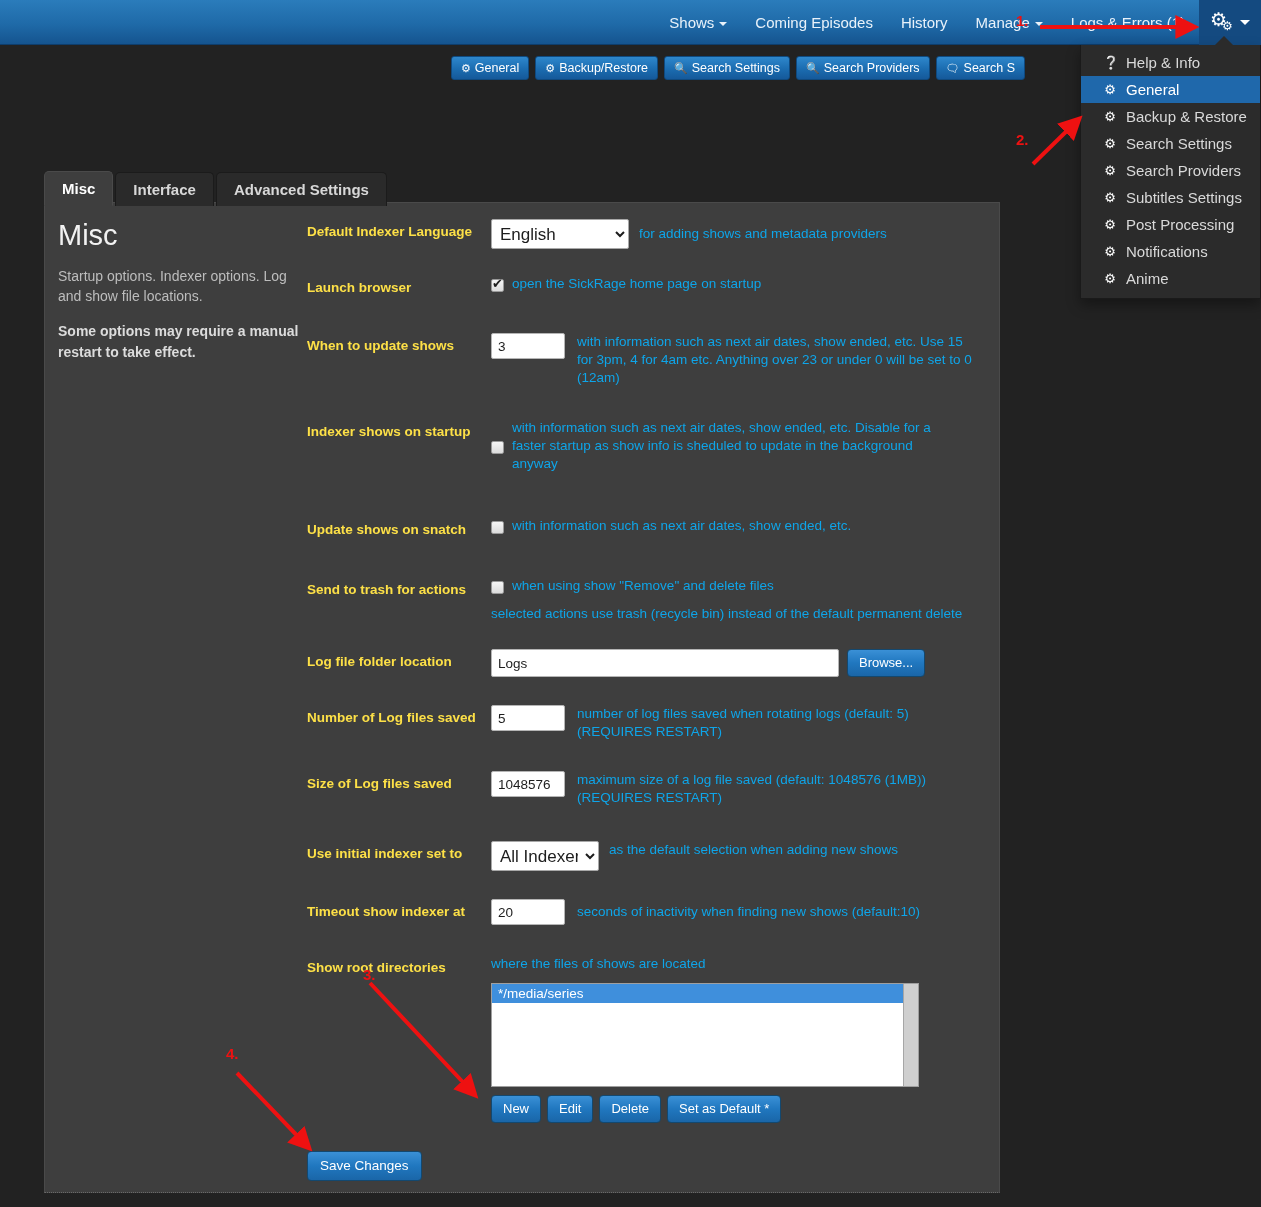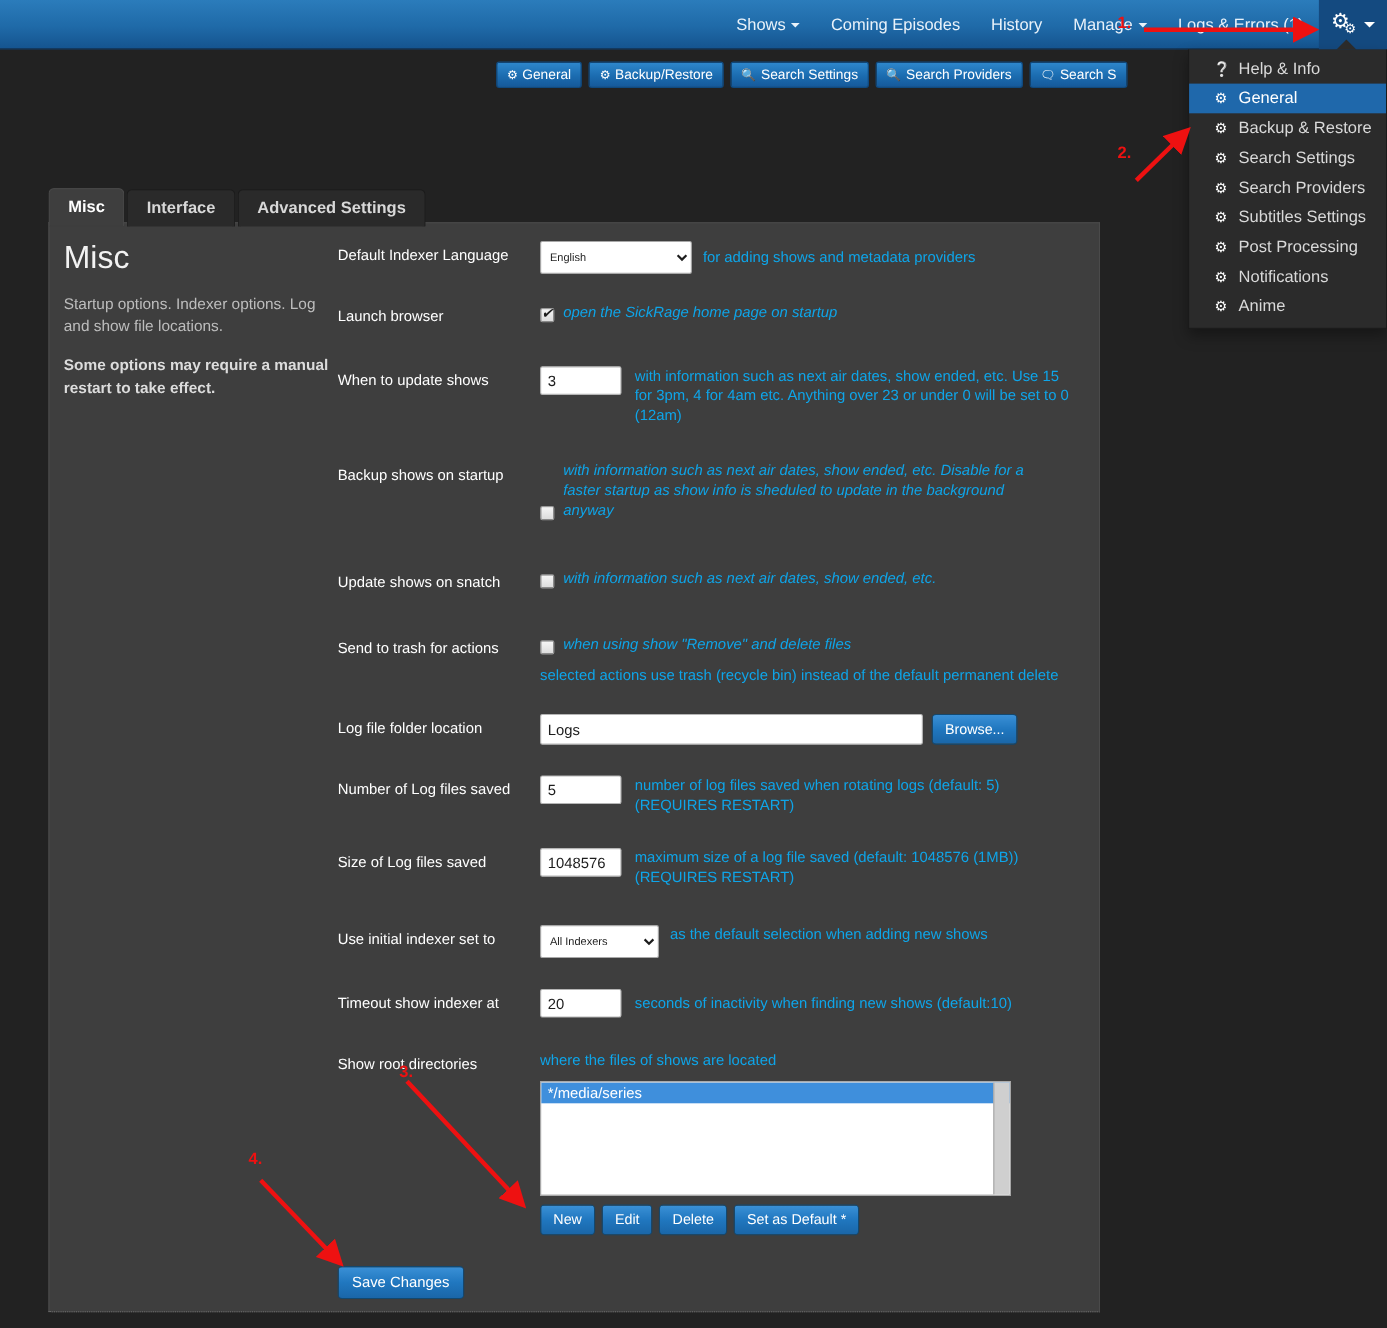--- a/index.html
+++ b/index.html
@@ -104,43 +104,43 @@
   .left-col { position: absolute; left: 13px; top: 16px; width: 245px; }
   .left-title { color: #f2f2f2; font-size: 29px; font-weight: normal; margin-bottom: 14px; }
   .left-desc { color: #bdbdbd; font-size: 14px; line-height: 20px; margin-bottom: 15px; }
   .left-note { color: #dcdcdc; font-size: 14px; font-weight: bold; line-height: 21px; }
 
   
   .fields { position: absolute; left: 262px; top: 16px; width: 690px; }
   .row { position: relative; display: flex; margin-bottom: 26px; }
   .flabel {
     width: 184px; flex: 0 0 184px;
-    color: #ffffff; font-size: 13.5px; font-weight: normal;
+    color: #fde047; font-size: 13.5px; font-weight: bold;
     padding-top: 4px; line-height: 18px;
   }
   .fctl { flex: 1; position: relative; }
   .hint { color: #0ea5e9; font-size: 13.5px; line-height: 18px; }
 
   input.txt {
     background: #ffffff; color: #1d1d1d; border: 1px solid #b5b5b5;
     font-family: "Liberation Sans", sans-serif; font-size: 13.5px;
     padding: 4px 6px; height: 26px; border-radius: 2px; outline: none;
   }
   .w-num { width: 74px; }
   .w-path { width: 348px; }
 
   select.sel {
     background: #ffffff; color: #1d1d1d; border: 1px solid #a8a8a8;
-    font-family: "Liberation Sans", sans-serif; font-size: 10px;
+    font-family: "Liberation Sans", sans-serif; font-size: 17px;
     height: 30px; padding: 3px 4px; border-radius: 2px;
   }
   .sel-lang { width: 138px; }
   .sel-idx { width: 108px; }
 
-  .cbx-line { display: flex; align-items: flex-end; gap: 8px; margin-bottom: 10px; font-style: italic; }
+  .cbx-line { display: flex; align-items: center; gap: 8px; margin-bottom: 10px; }
   .cbx {
     width: 13px; height: 13px; flex: 0 0 13px; margin-top: 2px;
     background: linear-gradient(to bottom,#f6f6f6,#dcdcdc);
     border: 1px solid #9a9a9a; border-radius: 2px; position: relative; cursor: pointer;
   }
   .cbx.checked::after {
     content: "✔"; position: absolute; left: 0px; top: -4px;
     font-size: 13px; color: #1d1d1d; line-height: 15px;
   }
 
@@ -278,21 +278,21 @@
       <div class="flabel">When to update shows</div>
       <div class="fctl">
         <div style="display:flex;gap:12px;align-items:flex-start;">
           <input class="txt w-num" value="3" style="">
           <span class="hint" style="width:400px;display:block;">with information such as next air dates, show ended, etc. Use 15 for 3pm, 4 for 4am etc. Anything over 23 or under 0 will be set to 0 (12am)</span>
         </div>
       </div>
     </div>
 
     <div class="row" style="margin-bottom:34px;">
-      <div class="flabel">Backup shows on startup</div>
+      <div class="flabel">Indexer shows on startup</div>
       <div class="fctl">
         <div class="cbx-line">
           <span class="cbx"></span>
           <span class="hint" style="width:448px;display:block;">with information such as next air dates, show ended, etc. Disable for a faster startup as show info is sheduled to update in the background anyway</span>
         </div>
       </div>
     </div>
 
     <div class="row" style="margin-bottom:32px;">
       <div class="flabel">Update shows on snatch</div>

